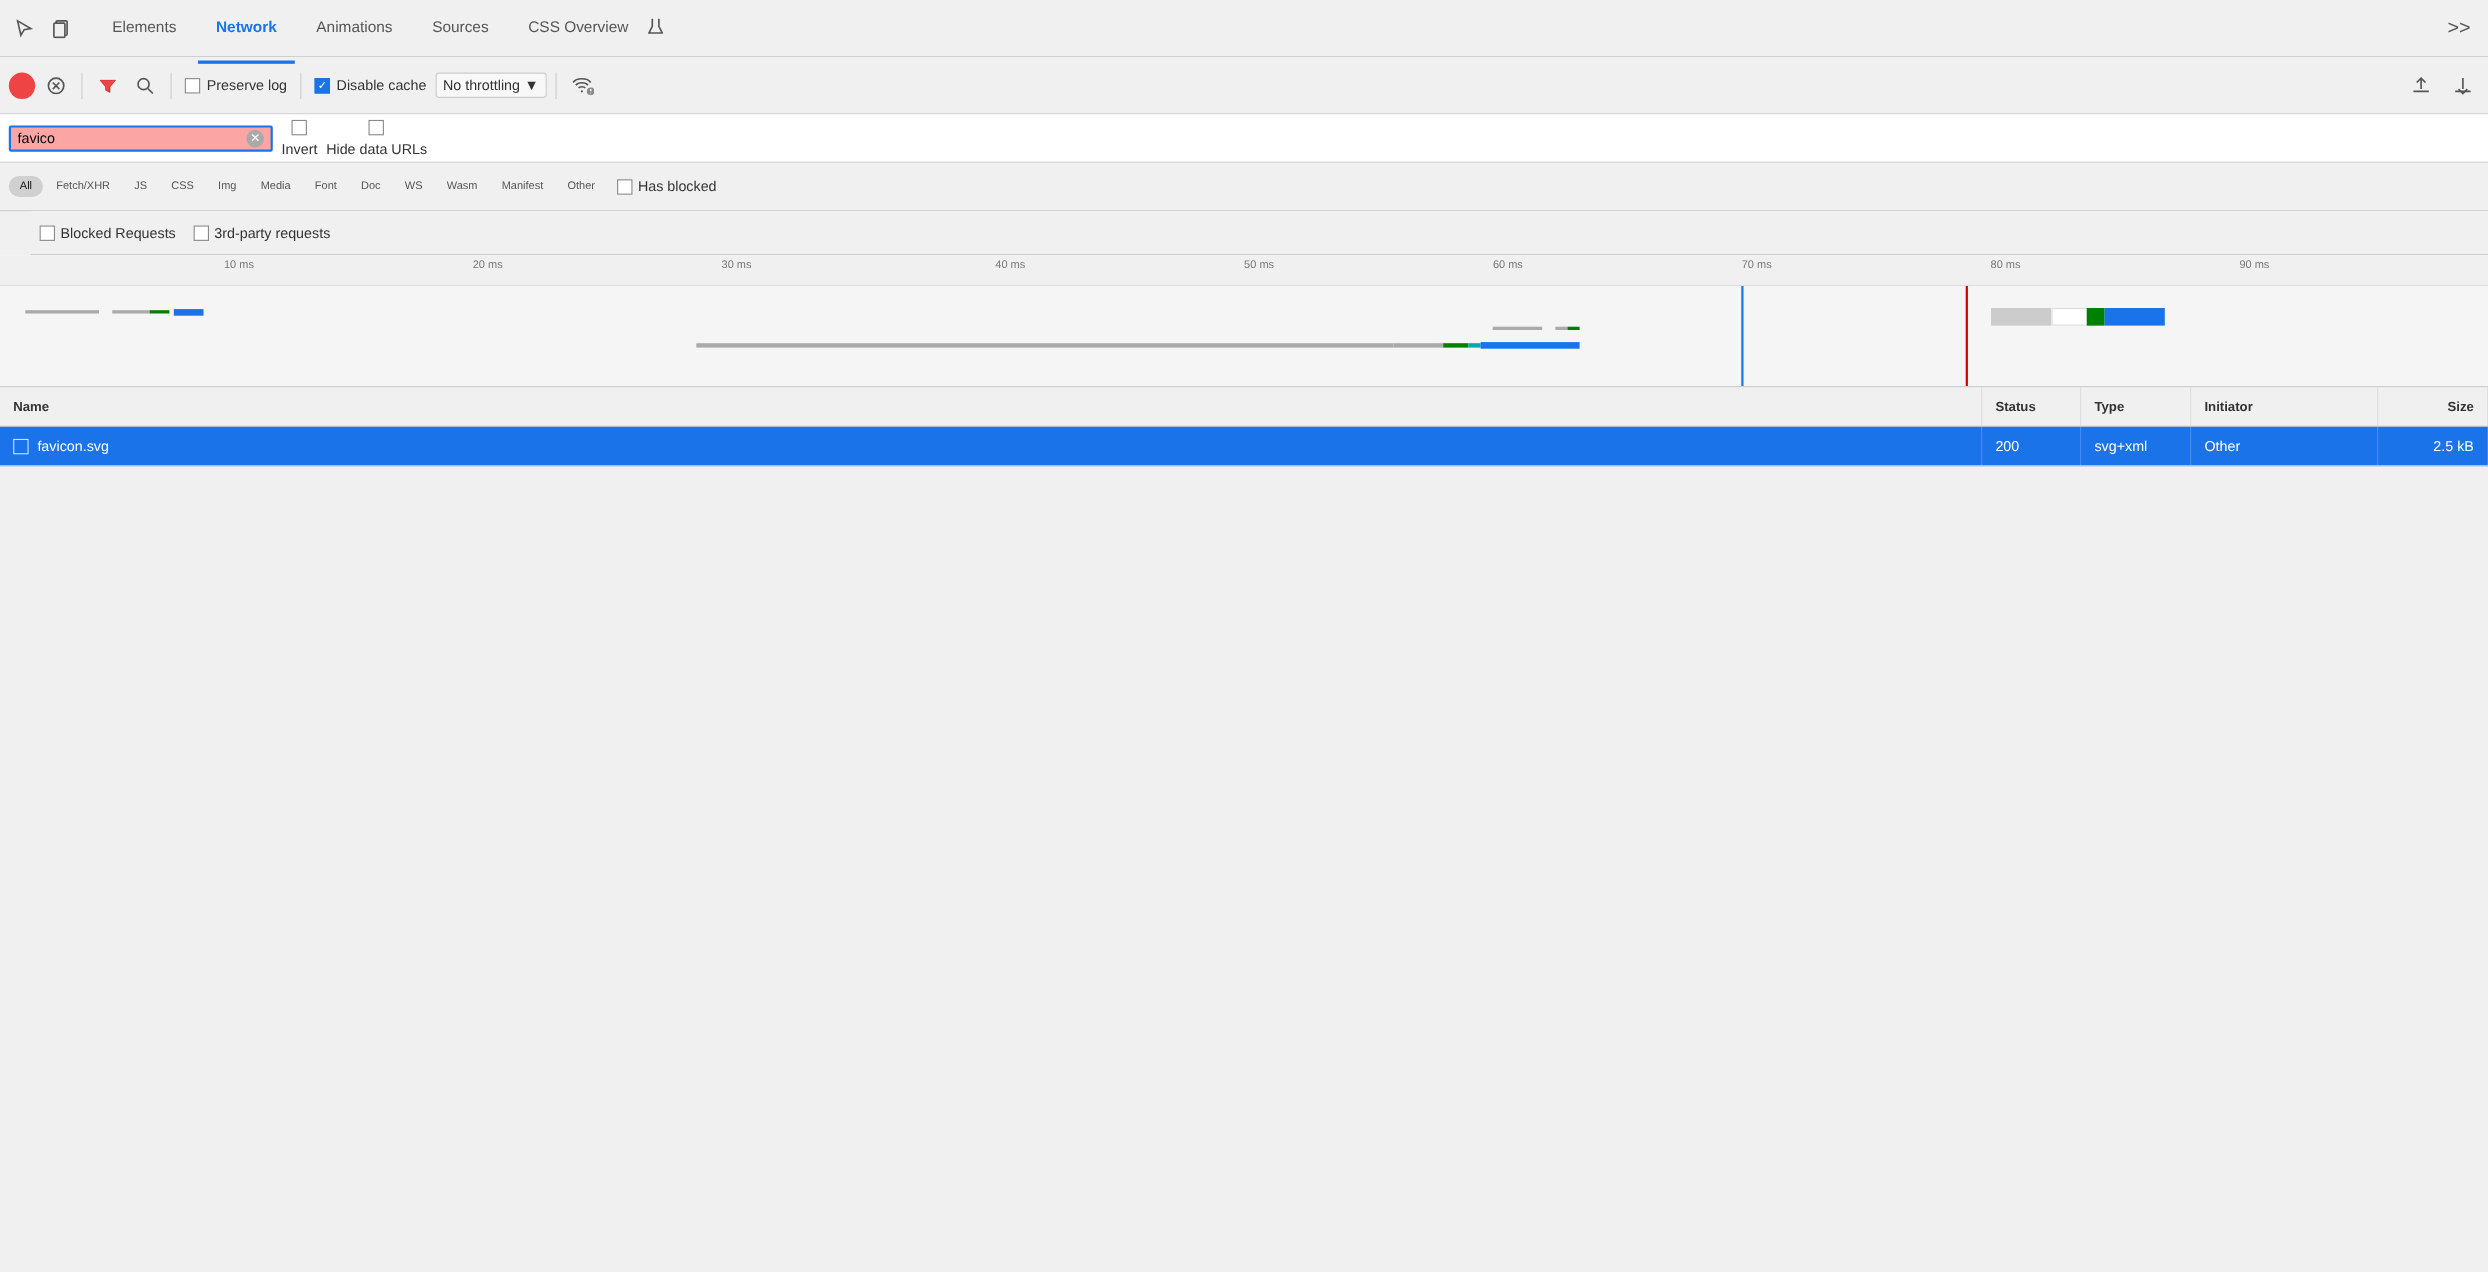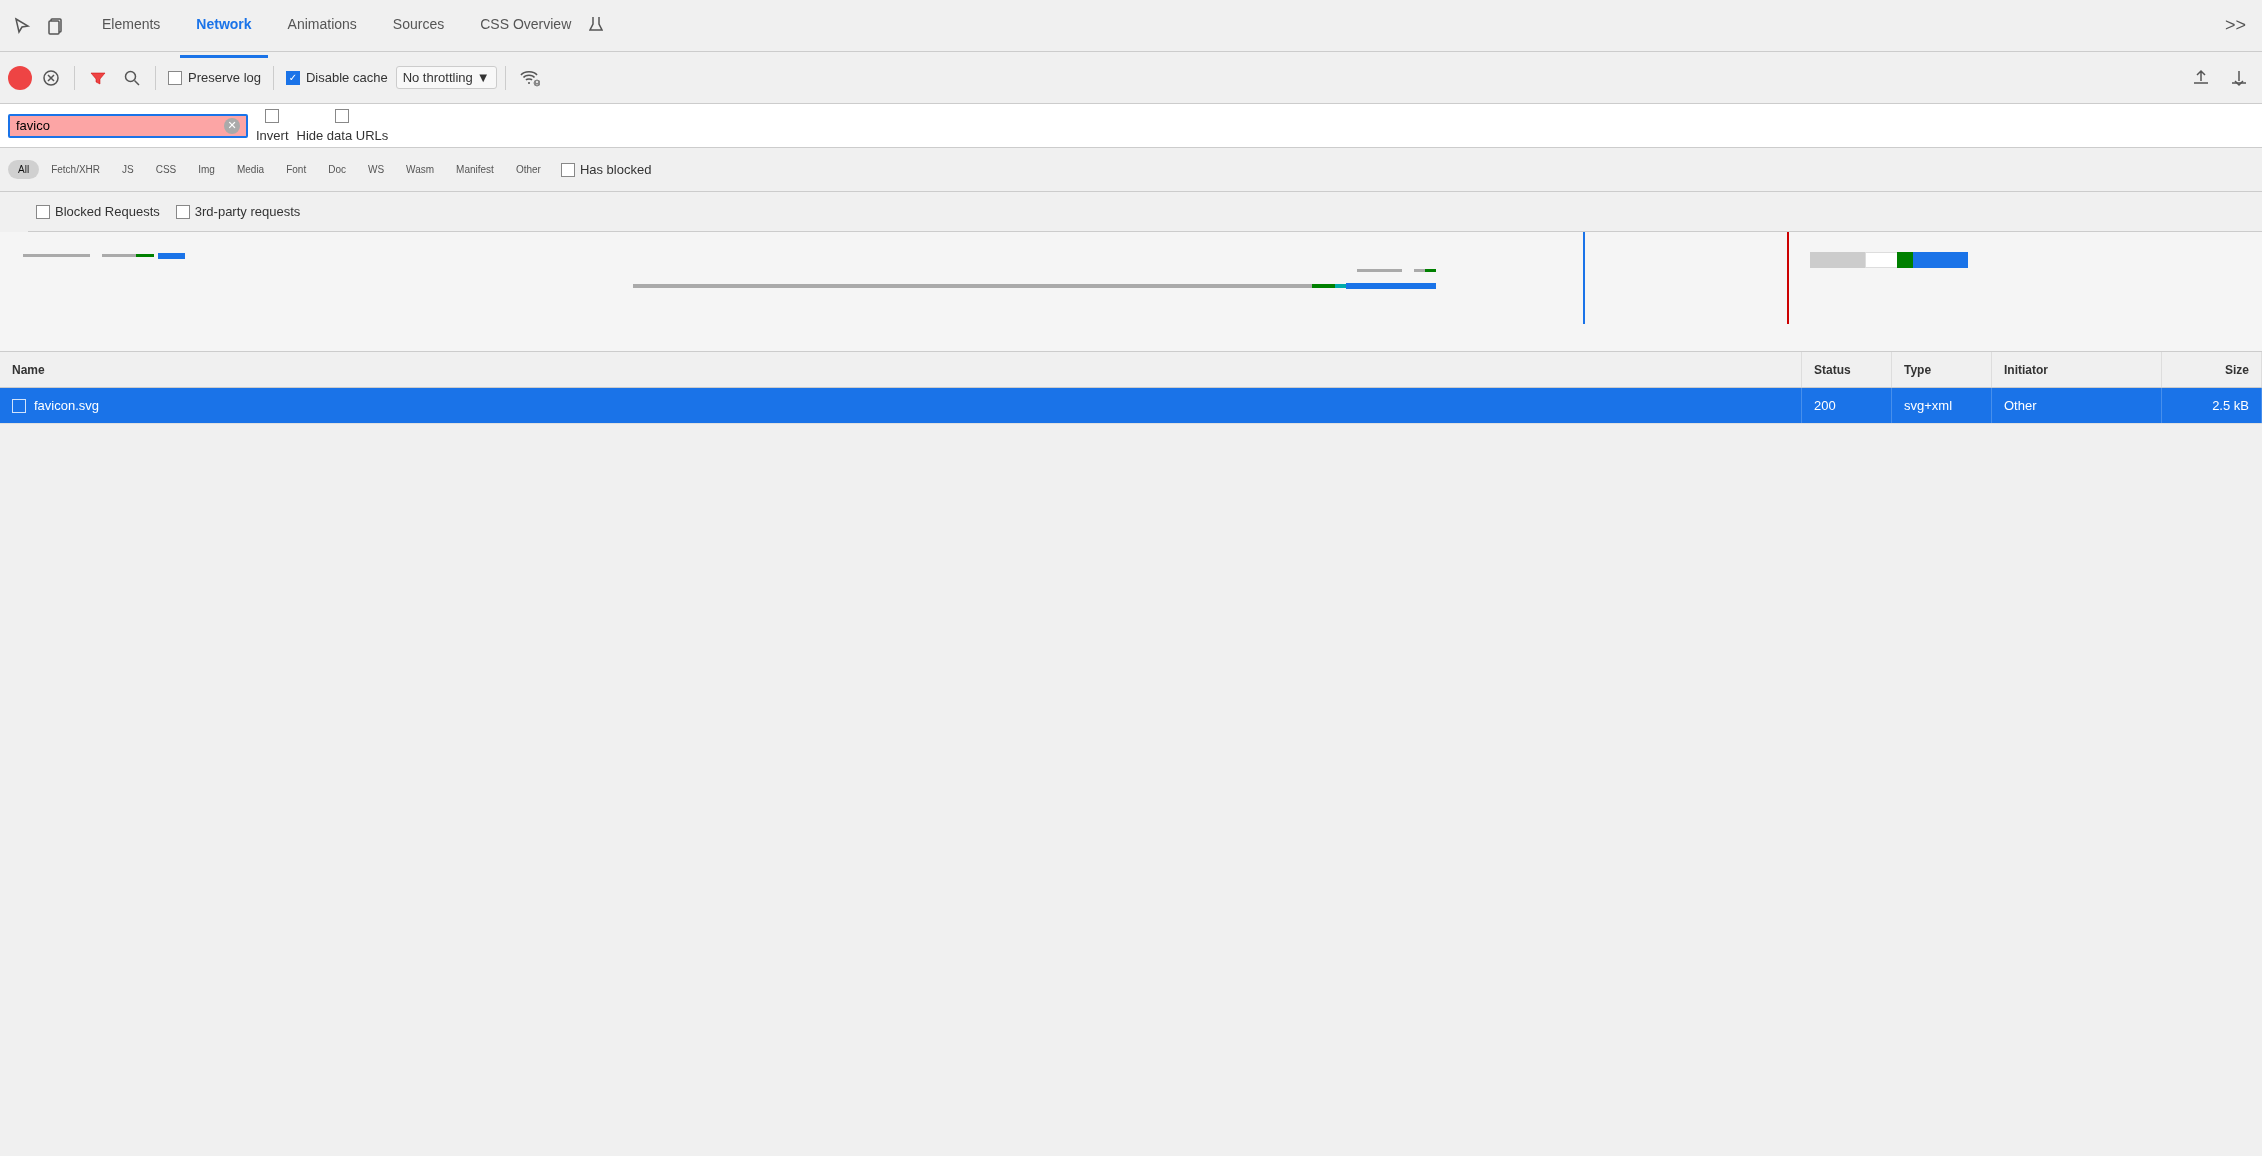--- a/index.html
+++ b/index.html
@@ -478,20 +478,31 @@
     <span>Blocked Requests</span>
   </label>
   <label class="blocked-option">
     <div class="checkbox-sq"></div>
     <span>3rd-party requests</span>
   </label>
 </div>
 
 <div class="timeline-area">
 
+  <div class="timeline-ruler" style="position:relative; height:28px; background:#f0f0f0; border-bottom:1px solid #ddd;">
+    <span class="ruler-mark" style="left:9%;">10 ms</span>
+    <span class="ruler-mark" style="left:19%;">20 ms</span>
+    <span class="ruler-mark" style="left:29%;">30 ms</span>
+    <span class="ruler-mark" style="left:40%;">40 ms</span>
+    <span class="ruler-mark" style="left:50%;">50 ms</span>
+    <span class="ruler-mark" style="left:60%;">60 ms</span>
+    <span class="ruler-mark" style="left:70%;">70 ms</span>
+    <span class="ruler-mark" style="left:80%;">80 ms</span>
+    <span class="ruler-mark" style="left:90%;">90 ms</span>
+  </div>
 
   <div class="timeline-content" style="position:relative; height:92px; background:#f5f5f5;">
 
     <div style="position:absolute; top:20px; left:0; right:0; height:8px;">
 
       <div style="position:absolute; left:1%; width:3%; height:3px; background:#aaa; top:2px;"></div>
       <div style="position:absolute; left:4.5%; width:1.5%; height:3px; background:#aaa; top:2px;"></div>
 
       <div style="position:absolute; left:6%; width:0.8%; height:3px; background:green; top:2px;"></div>
 

